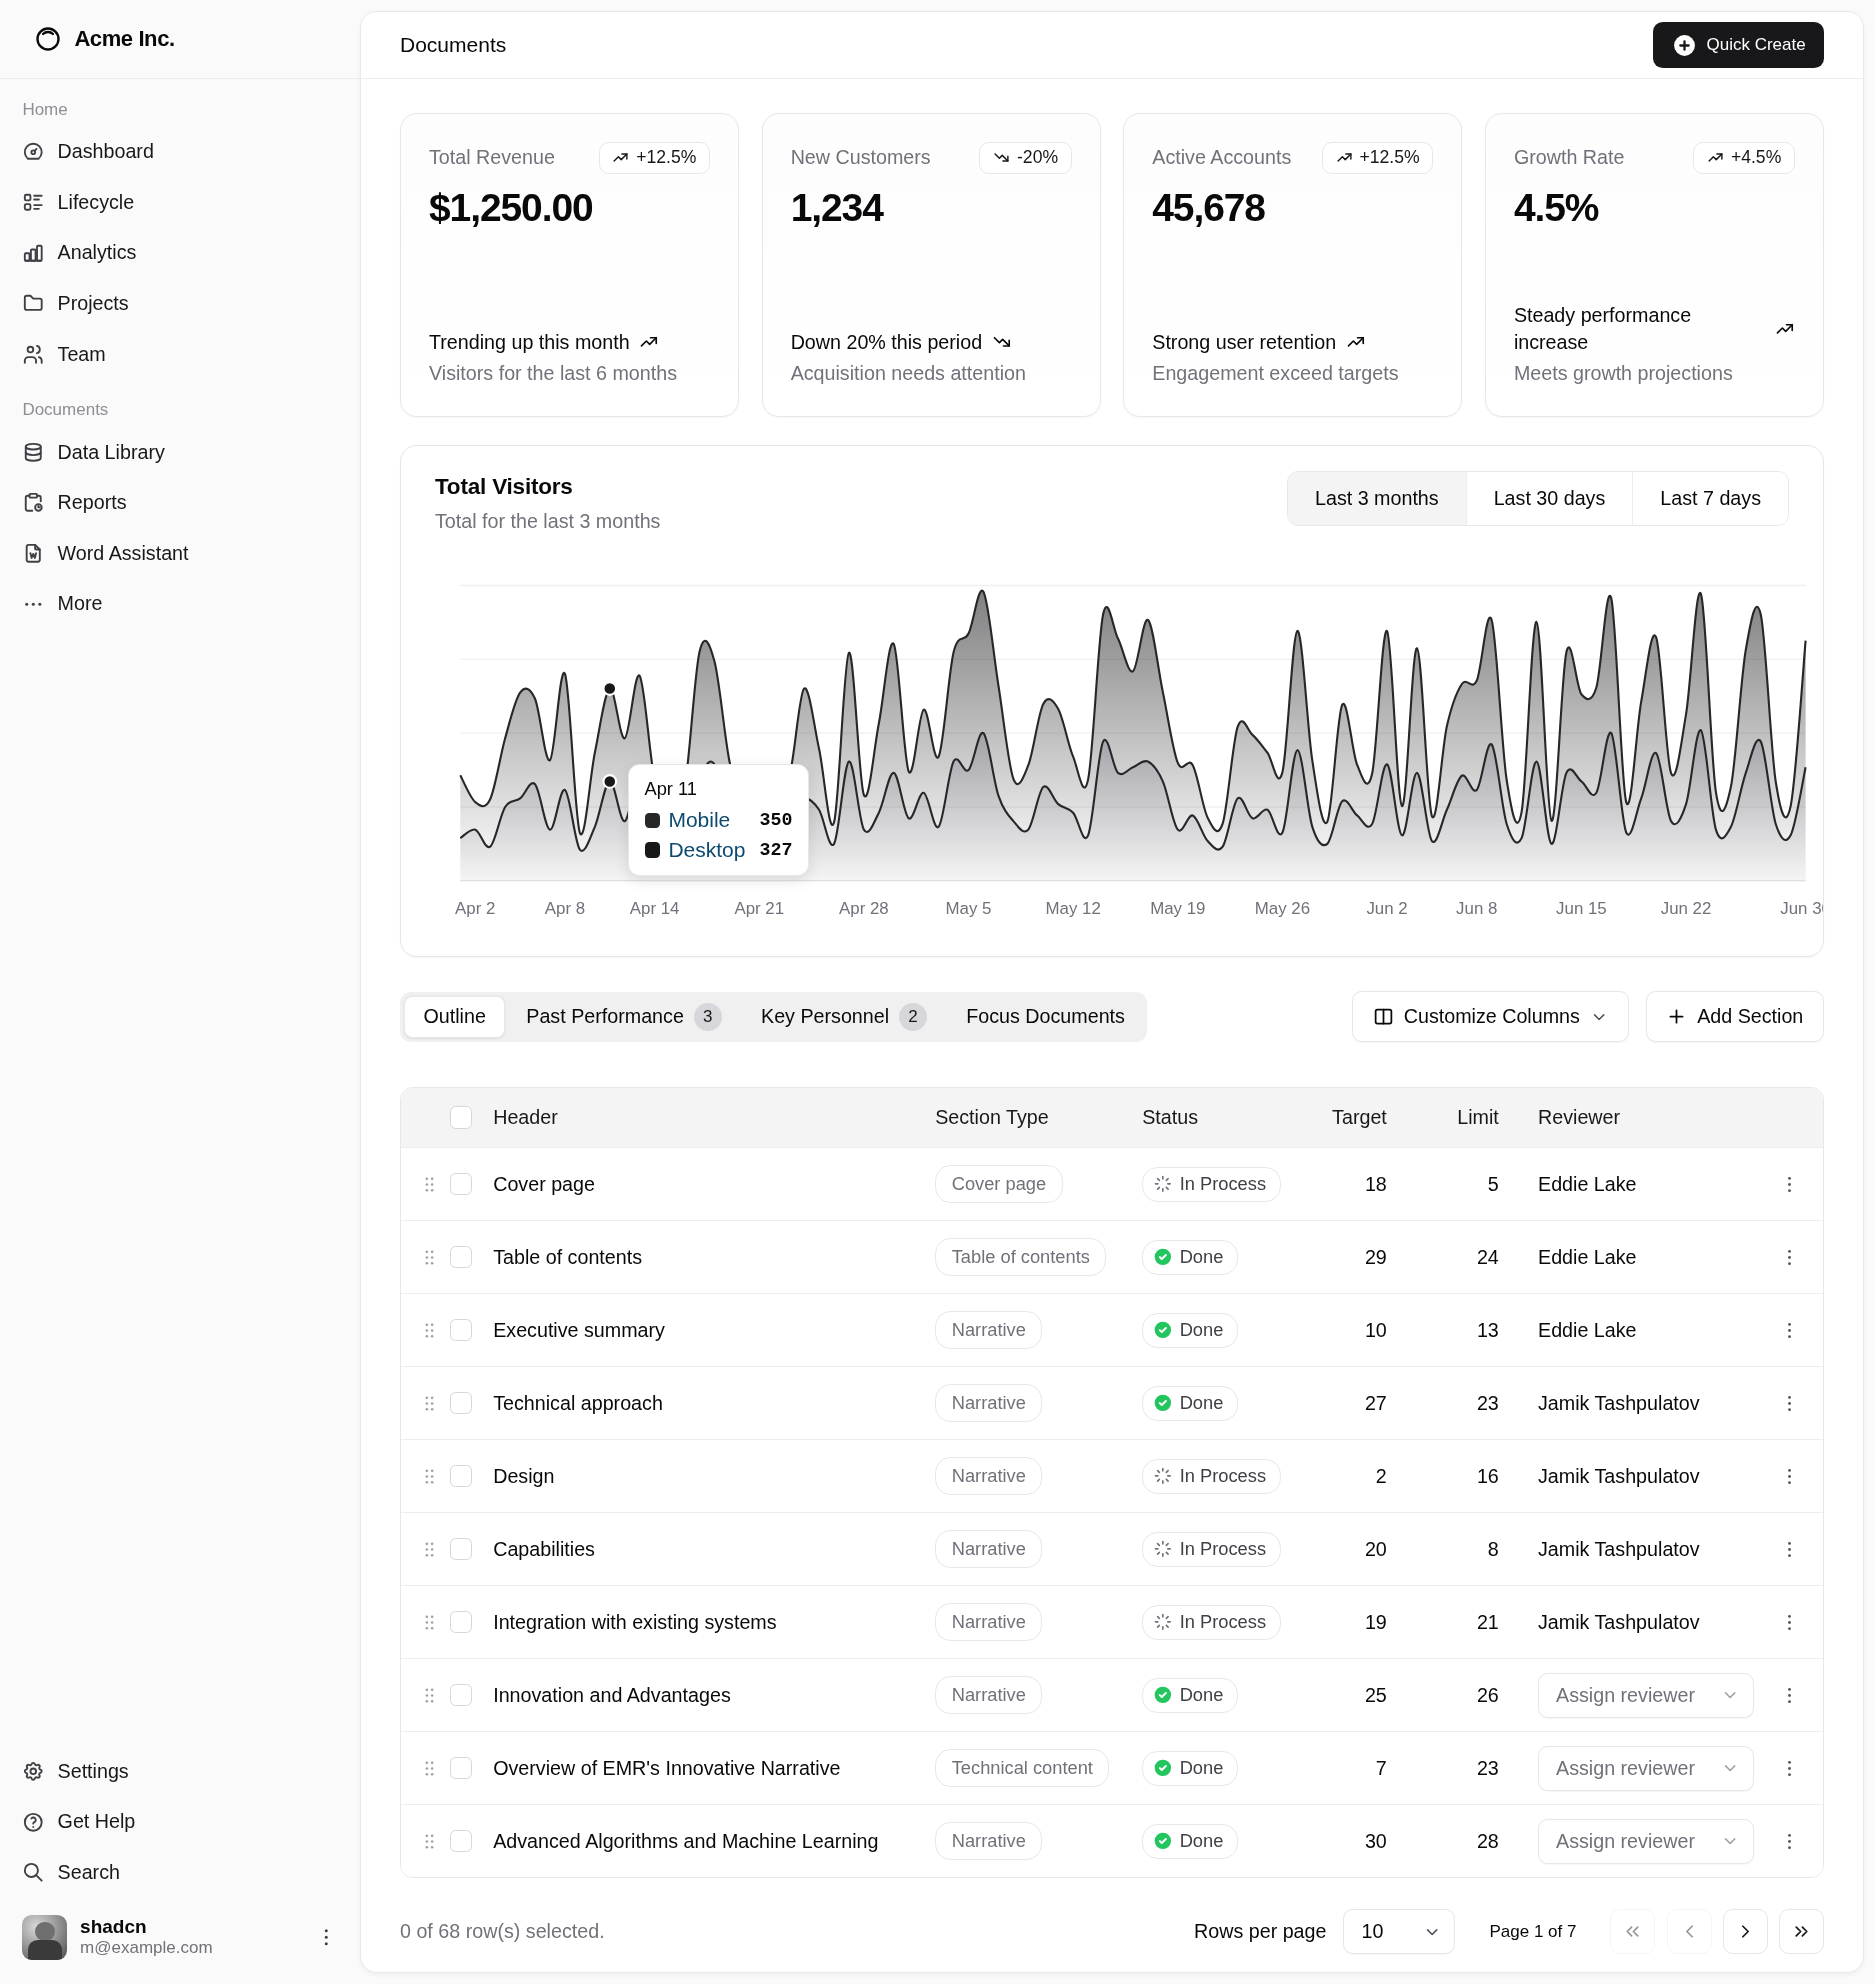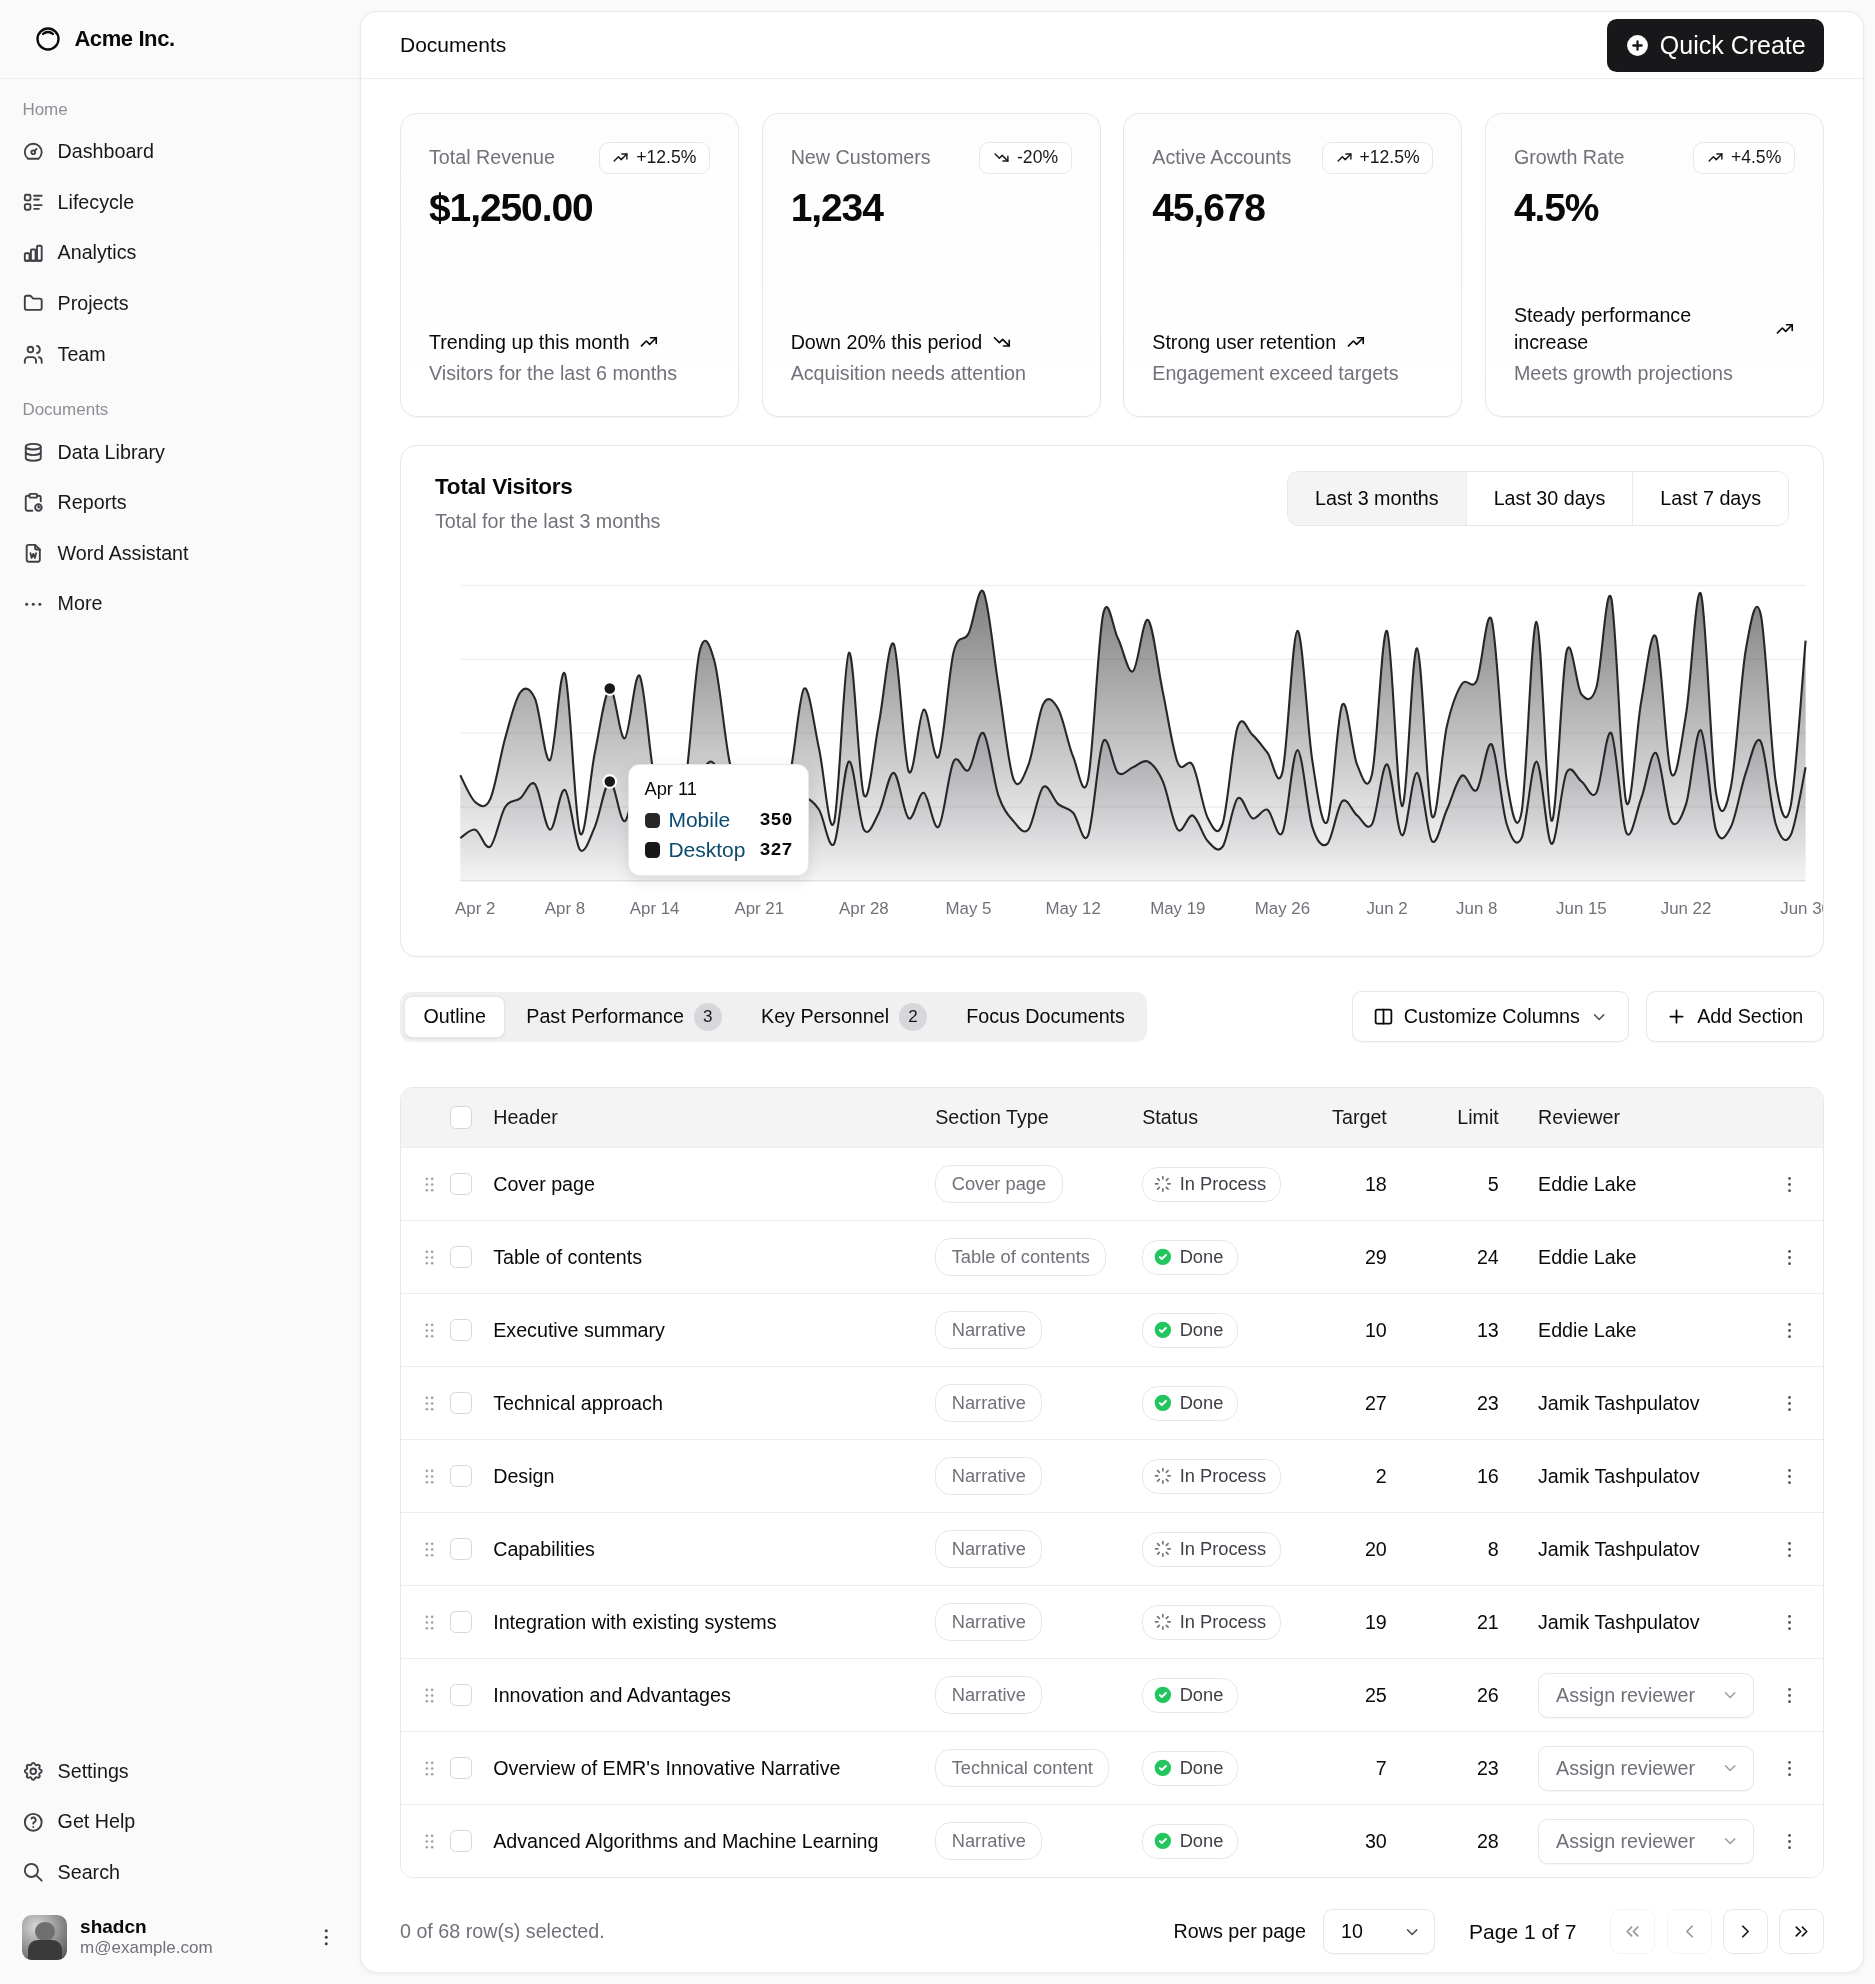--- a/index.html
+++ b/index.html
@@ -24,21 +24,21 @@
   .sb-user-name { font-size:19px; font-weight:600; line-height:1.15; }
   .sb-user-mail { font-size:17px; color:#71717a; }
   .sb-user-meta { flex:1; min-width:0; }
   .sb-kebab { color:#3f3f46; display:flex; }
 
   
   .main { position:absolute; left:360px; top:11.2px; width:1504px; height:1962px; background:#ffffff; border:0.7px solid #e9e9ec; border-radius:17px; box-shadow:0 1.4px 4.2px rgba(0,0,0,.05); overflow:hidden; }
   .main-header { height:67px; display:flex; align-items:center; padding:0 39px; border-bottom:0.7px solid #ededf0; }
   .page-title { font-size:21px; font-weight:500; }
   .spacer { flex:1; }
-  .btn-dark { display:flex; align-items:center; gap:10px; background:#18181b; color:#fff; border:none; border-radius:9.8px; height:53px; padding:0 18.3px; font-size:25px; font-weight:500; font-family:inherit; cursor:pointer; }
+  .btn-dark { display:flex; align-items:center; gap:10px; background:#18181b; color:#fff; border:none; border-radius:9.8px; height:46px; padding:0 18.3px; font-size:17px; font-weight:500; font-family:inherit; cursor:pointer; }
 
   .content { padding:34px 39px 0 39px; }
 
   
   .cards-row { display:grid; grid-template-columns:repeat(4,1fr); gap:22.5px; }
   .stat-card { border:0.7px solid #e7e7ea; border-radius:17px; background:linear-gradient(#fdfdfd,#fff); box-shadow:0 0.7px 2.1px rgba(0,0,0,.04); padding:28px 28px 31px 28px; height:304px; display:flex; flex-direction:column; }
   .stat-top { display:flex; align-items:flex-start; }
   .stat-label { font-size:19.7px; color:#71717a; padding-top:4.2px; }
   .badge-pill { display:flex; align-items:center; gap:7px; border:0.7px solid #e7e7ea; border-radius:9.8px; padding:4.2px 12.7px; font-size:17.6px; color:#18181b; background:#fff; }
   .stat-value { font-size:39px; font-weight:600; letter-spacing:-1.1px; margin-top:12.7px; font-variant-numeric:tabular-nums; }
@@ -93,21 +93,21 @@
   .badge-status { color:#3f3f46; padding:5.6px 14px 5.6px 9.8px; }
   .reviewer-select { display:flex; align-items:center; justify-content:space-between; width:216px; height:45px; border:0.7px solid #e7e7ea; border-radius:9.8px; padding:0 14px 0 17px; font-size:19.7px; color:#71717a; background:#fff; box-shadow:0 0.7px 1.4px rgba(0,0,0,.04); cursor:pointer; }
   .drag-icon, .kebab-btn { display:flex; cursor:pointer; }
 
   
   .table-footer { display:flex; align-items:center; margin-top:31px; padding-bottom:28px; }
   .tf-selection { font-size:19.7px; color:#71717a; }
   .tf-right { margin-left:auto; display:flex; align-items:center; gap:34px; }
   .tf-rpp { display:flex; align-items:center; gap:17px; font-size:19.7px; font-weight:500; }
   .rpp-select { display:flex; align-items:center; justify-content:space-between; width:112px; height:45px; border:0.7px solid #e7e7ea; border-radius:9.8px; padding:0 12.7px 0 17px; font-size:19.7px; background:#fff; cursor:pointer; box-shadow:0 0.7px 1.4px rgba(0,0,0,.04); }
-  .tf-page { font-size:21px; font-weight:500; }
+  .tf-page { font-size:17px; font-weight:500; }
   .pager { display:flex; gap:11.2px; }
   .pg-btn { width:45px; height:45px; border:0.7px solid #e7e7ea; border-radius:9.8px; background:#fff; display:flex; align-items:center; justify-content:center; color:#18181b; cursor:pointer; }
   .pg-btn.disabled { opacity:.45; cursor:default; }
 
   svg { display:block; }
 </style>
 </head>
 <body>
 
 <div class="app">

